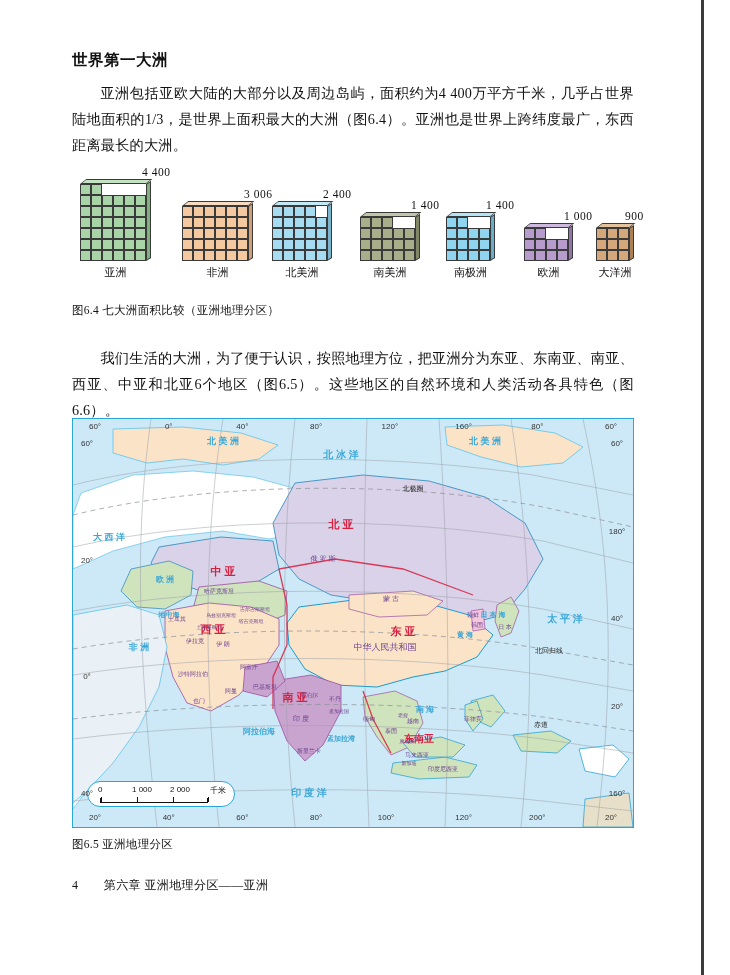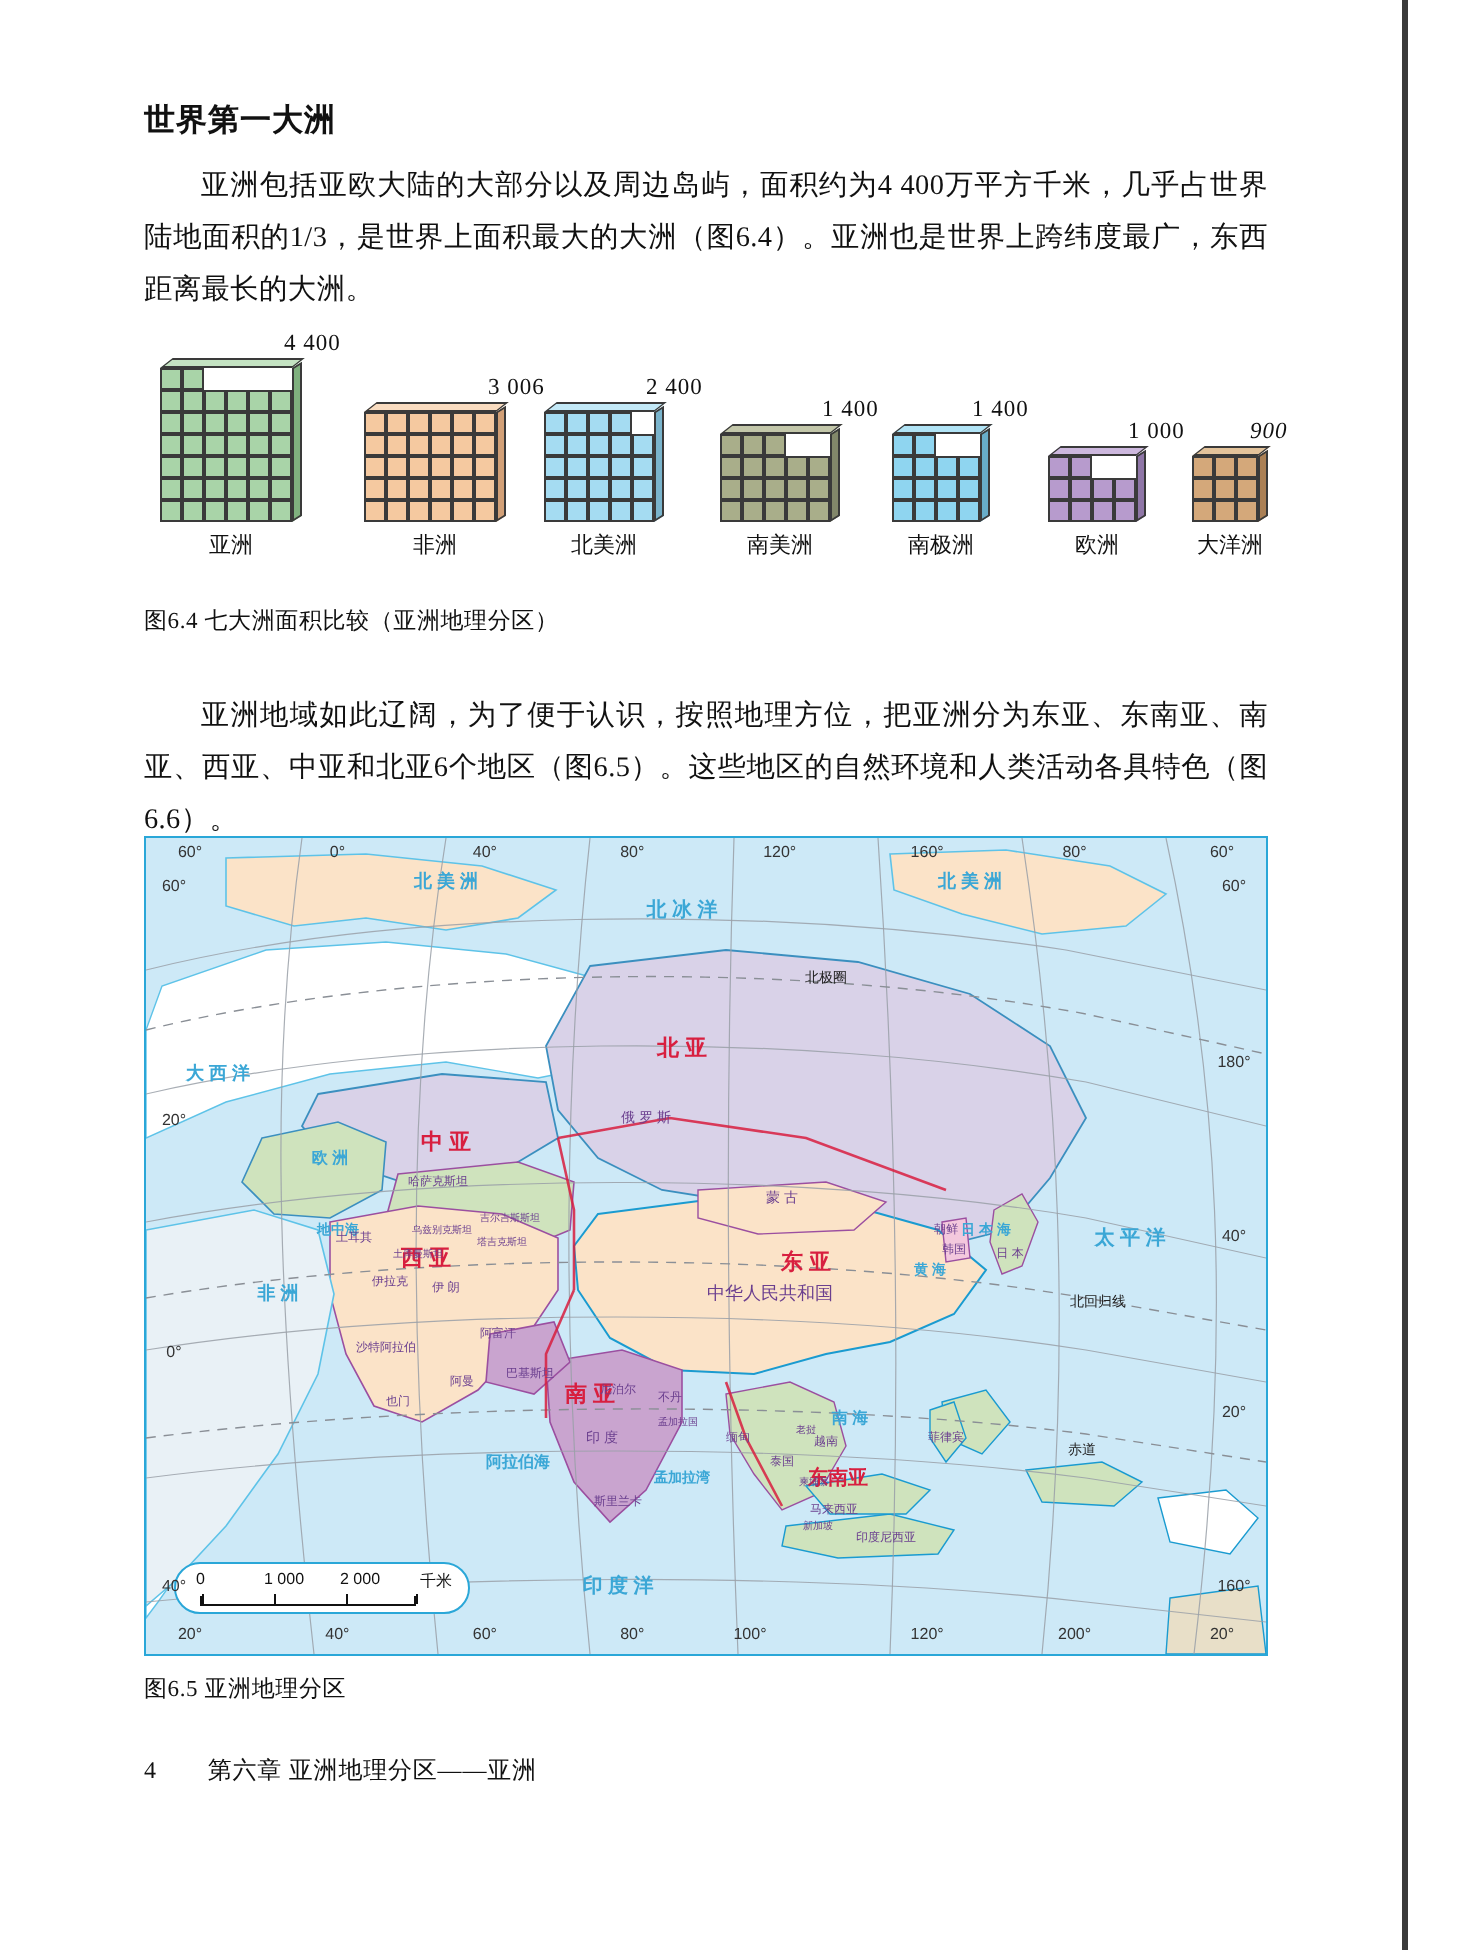--- a/index.html
+++ b/index.html
@@ -320,28 +320,28 @@
               <div class="cell" style="background: rgb(212, 168, 122); left: 0px; top: 5px; width: 11px; height: 11px;"></div>
               <div class="cell" style="background: rgb(212, 168, 122); left: 11px; top: 5px; width: 11px; height: 11px;"></div>
               <div class="cell" style="background: rgb(212, 168, 122); left: 22px; top: 5px; width: 11px; height: 11px;"></div>
               <div class="cell" style="background: rgb(212, 168, 122); left: 0px; top: 16px; width: 11px; height: 11px;"></div>
               <div class="cell" style="background: rgb(212, 168, 122); left: 11px; top: 16px; width: 11px; height: 11px;"></div>
               <div class="cell" style="background: rgb(212, 168, 122); left: 22px; top: 16px; width: 11px; height: 11px;"></div>
               <div class="cell" style="background: rgb(212, 168, 122); left: 0px; top: 27px; width: 11px; height: 11px;"></div>
               <div class="cell" style="background: rgb(212, 168, 122); left: 11px; top: 27px; width: 11px; height: 11px;"></div>
               <div class="cell" style="background: rgb(212, 168, 122); left: 22px; top: 27px; width: 11px; height: 11px;"></div>
             </div>
-            <div class="value" style="left: 29px; bottom: 39px; font-style: italic;">900</div>
+            <div class="value" style="left: 29px; bottom: 39px;">900</div>
             <div class="label">大洋洲</div>
           </div>
         </div>
     </div>
     <div class="cap" id="cap64">图6.4  七大洲面积比较（亚洲地理分区）</div>
 
-    <p class="para" id="para2">亚洲地域如此辽阔，为了便于认识，按照地理方位，把亚洲分为东亚、东南亚、南亚、西亚、中亚和北亚6个地区（图6.5）。这些地区的自然环境和人类活动各具特色（图6.6）。</p>
+    <p class="para" id="para2">我们生活的大洲，为了便于认识，按照地理方位，把亚洲分为东亚、东南亚、南亚、西亚、中亚和北亚6个地区（图6.5）。这些地区的自然环境和人类活动各具特色（图6.6）。</p>
 
     <div class="mapwrap">
       <div class="mapinner" id="mapinner">
 
         <svg class="mapsvg" width="560" height="408" viewBox="0 0 560 408">
           <defs>
             <clipPath id="mclip">
                 <rect x="0" y="0" width="560" height="408"></rect>
               </clipPath>
           </defs>
@@ -502,21 +502,21 @@
           <div class="mlab grid-lab" style="left: 169.429px; top: 7px; transform: translate(-50%, -50%);">40°</div>
           <div class="mlab grid-lab" style="left: 243.143px; top: 7px; transform: translate(-50%, -50%);">80°</div>
           <div class="mlab grid-lab" style="left: 316.857px; top: 7px; transform: translate(-50%, -50%);">120°</div>
           <div class="mlab grid-lab" style="left: 390.571px; top: 7px; transform: translate(-50%, -50%);">160°</div>
           <div class="mlab grid-lab" style="left: 464.286px; top: 7px; transform: translate(-50%, -50%);">80°</div>
           <div class="mlab grid-lab" style="left: 538px; top: 7px; transform: translate(-50%, -50%);">60°</div>
           <div class="mlab grid-lab" style="left: 22px; top: 398px; transform: translate(-50%, -50%);">20°</div>
           <div class="mlab grid-lab" style="left: 95.7143px; top: 398px; transform: translate(-50%, -50%);">40°</div>
           <div class="mlab grid-lab" style="left: 169.429px; top: 398px; transform: translate(-50%, -50%);">60°</div>
           <div class="mlab grid-lab" style="left: 243.143px; top: 398px; transform: translate(-50%, -50%);">80°</div>
-          <div class="mlab grid-lab" style="left: 302px; top: 398px; transform: translate(-50%, -50%);">100°</div>
+          <div class="mlab grid-lab" style="left: 313px; top: 398px; transform: translate(-50%, -50%);">100°</div>
           <div class="mlab grid-lab" style="left: 390.571px; top: 398px; transform: translate(-50%, -50%);">120°</div>
           <div class="mlab grid-lab" style="left: 464.286px; top: 398px; transform: translate(-50%, -50%);">200°</div>
           <div class="mlab grid-lab" style="left: 538px; top: 398px; transform: translate(-50%, -50%);">20°</div>
           <div class="mlab grid-lab" style="left: 14px; top: 24px; transform: translate(-50%, -50%);">60°</div>
           <div class="mlab grid-lab" style="left: 14px; top: 140.667px; transform: translate(-50%, -50%);">20°</div>
           <div class="mlab grid-lab" style="left: 14px; top: 257.333px; transform: translate(-50%, -50%);">0°</div>
           <div class="mlab grid-lab" style="left: 14px; top: 374px; transform: translate(-50%, -50%);">40°</div>
           <div class="mlab grid-lab" style="left: 544px; top: 24px; transform: translate(-50%, -50%);">60°</div>
           <div class="mlab grid-lab" style="left: 544px; top: 111.5px; transform: translate(-50%, -50%);">180°</div>
           <div class="mlab grid-lab" style="left: 544px; top: 199px; transform: translate(-50%, -50%);">40°</div>

